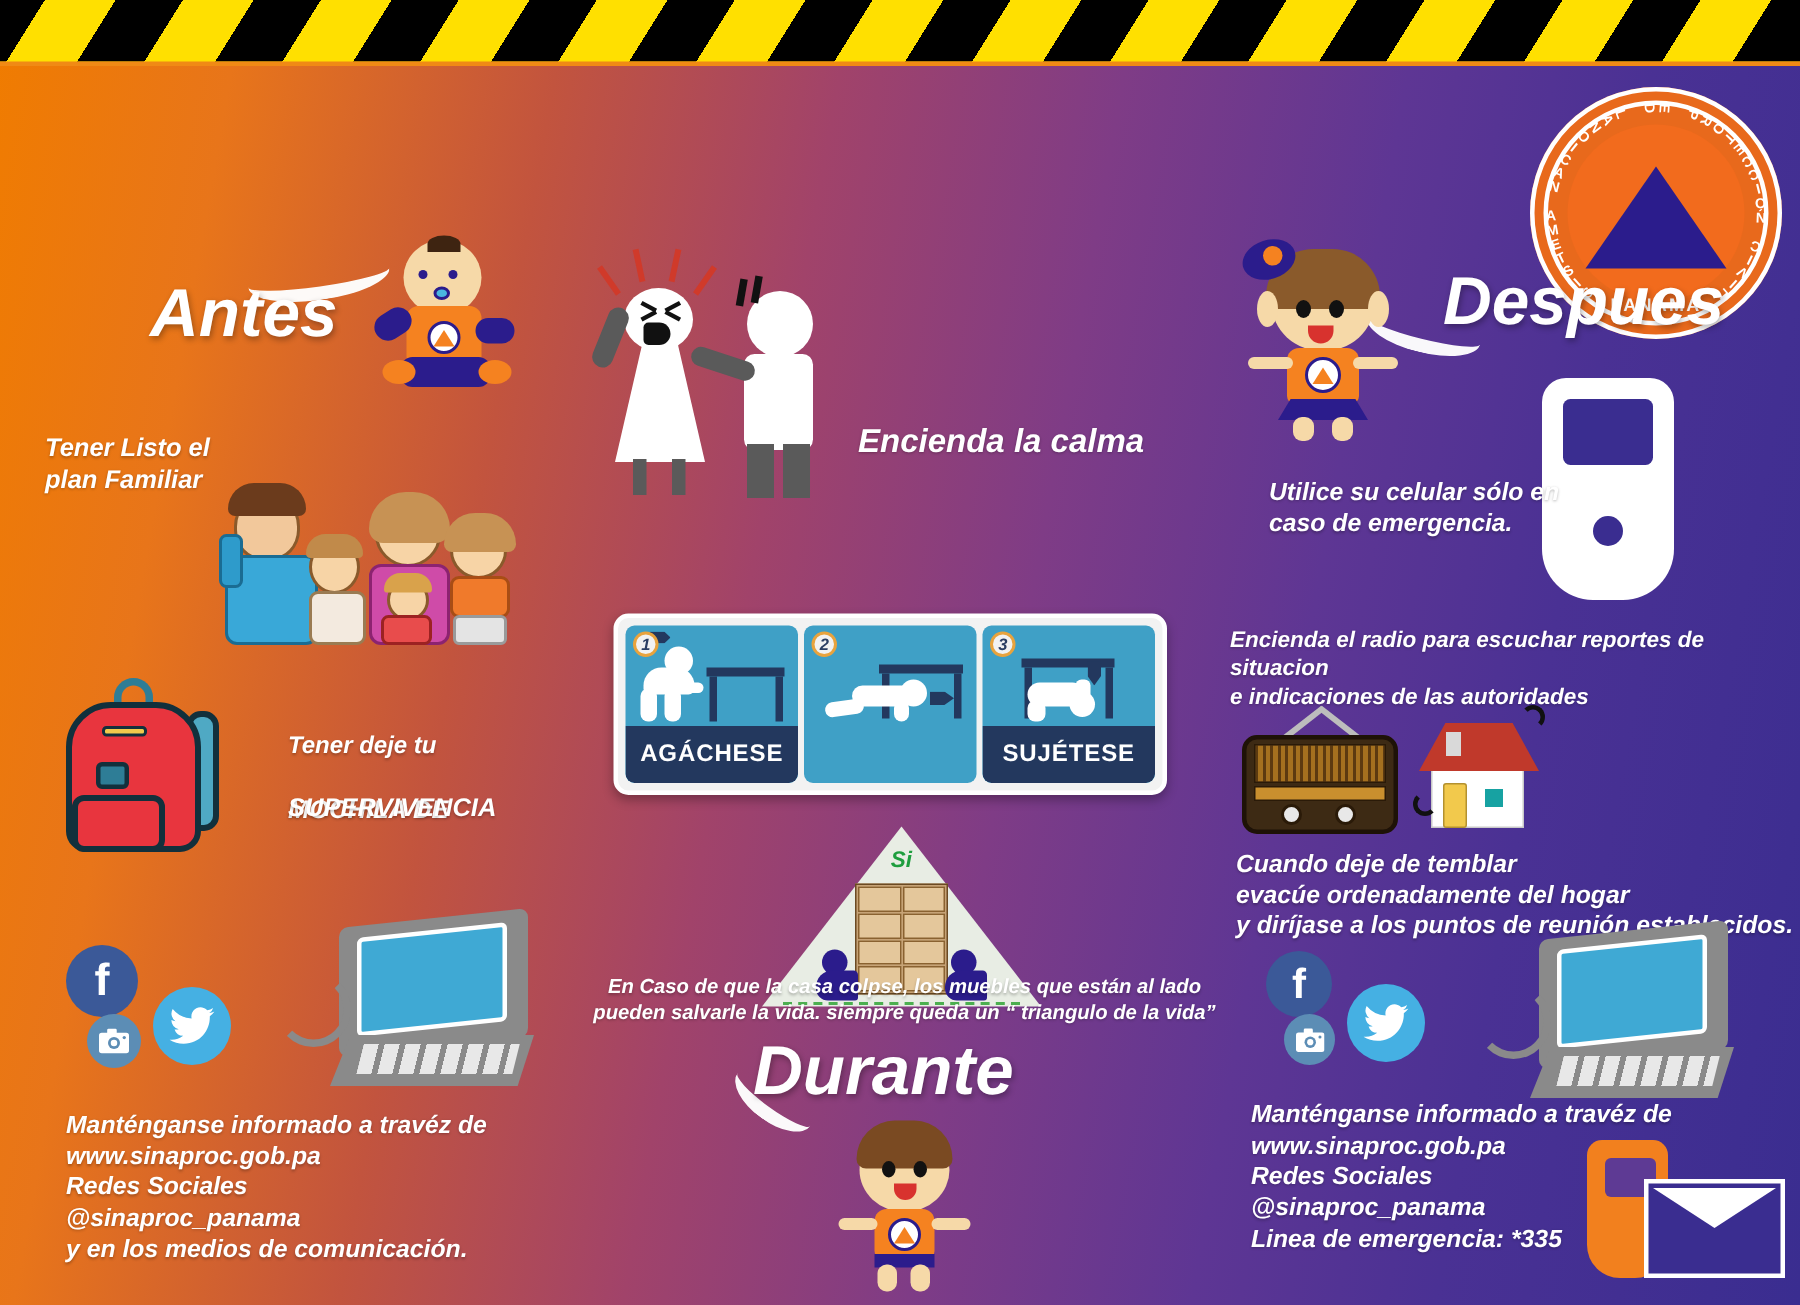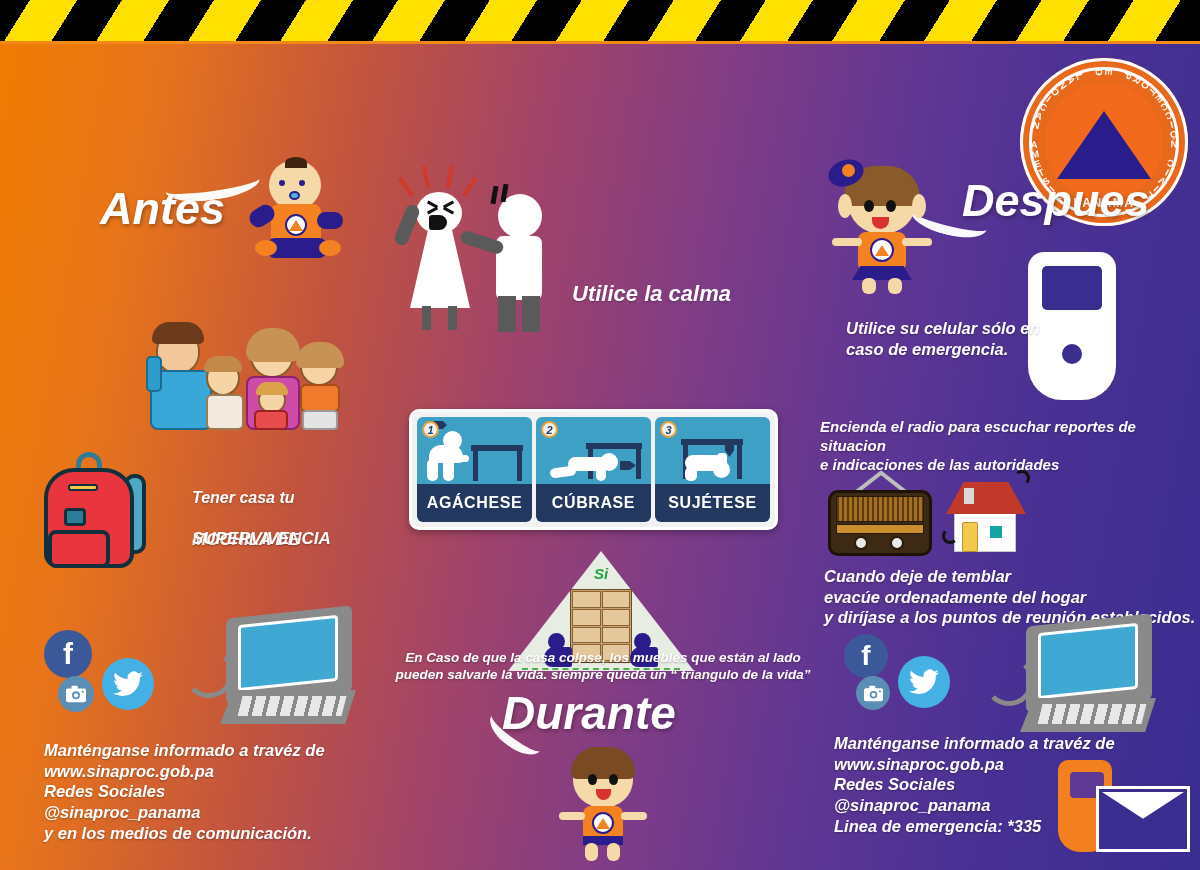--- a/index.html
+++ b/index.html
@@ -255,20 +255,22 @@
     <div class="m-emblem" style="left:42px; top:54px; width:22px; height:22px;">
         <i></i>
       </div>
     <div style="position:absolute;left:6px;top:47px;width:26px;height:18px;border-radius:10px;background:#2B1C8C;transform:rotate(-32deg);"></div>
     <div style="position:absolute;left:74px;top:52px;width:26px;height:17px;border-radius:10px;background:#2B1C8C;"></div>
     <div style="position:absolute;left:24px;top:78px;width:60px;height:20px;border-radius:8px;background:#2B1C8C;"></div>
     <div style="position:absolute;left:12px;top:80px;width:22px;height:16px;border-radius:50%;background:#F58220;"></div>
     <div style="position:absolute;left:76px;top:80px;width:22px;height:16px;border-radius:50%;background:#F58220;"></div>
   </div>
 
+  <div class="txt" style="left:30px; top:288px; font-size:17px;">Tener Listo el
+plan Familiar</div>
 
   <div class="fig-wrap" style="left:150px; top:320px; width:215px; height:110px;">
 
     <div style="position:absolute;left:6px;top:8px;width:44px;height:46px;border-radius:50% 50% 45% 45%;background:#F2C89B;border:2px solid #8A5A2B;"></div>
     <div style="position:absolute;left:2px;top:2px;width:52px;height:22px;border-radius:22px 22px 6px 6px;background:#6B3B1C;"></div>
     <div style="position:absolute;left:0px;top:50px;width:62px;height:60px;border-radius:8px;background:#39A8D8;border:2px solid #1A6C93;"></div>
     <div style="position:absolute;left:-4px;top:36px;width:16px;height:36px;border-radius:5px;background:#2E9BCB;border:2px solid #1A6C93;"></div>
 
     <div style="position:absolute;left:56px;top:40px;width:34px;height:36px;border-radius:50%;background:#F7D4A6;border:2px solid #8A5A2B;"></div>
     <div style="position:absolute;left:54px;top:36px;width:38px;height:16px;border-radius:18px 18px 4px 4px;background:#C18A4A;"></div>
@@ -290,21 +292,21 @@
 
   <div class="backpack" style="left:38px; top:452px; width:122px; height:118px;">
     <div style="position:absolute;left:38px;top:0;width:26px;height:22px;border:5px solid #2E7D96;border-bottom:none;border-radius:13px 13px 0 0;"></div>
     <div style="position:absolute;left:86px;top:22px;width:22px;height:80px;border-radius:10px;background:#4FA9C4;border:4px solid #12303C;"></div>
     <div style="position:absolute;left:6px;top:16px;width:90px;height:100px;border-radius:30px 30px 14px 14px;background:#E8353E;border:4px solid #12303C;"></div>
     <div style="position:absolute;left:30px;top:32px;width:30px;height:7px;border-radius:3px;background:#F2C94C;border:2px solid #12303C;"></div>
     <div style="position:absolute;left:26px;top:56px;width:22px;height:18px;border-radius:4px;background:#2E7D96;border:3px solid #12303C;"></div>
     <div style="position:absolute;left:10px;top:78px;width:62px;height:38px;border-radius:8px;background:#E8353E;border:4px solid #12303C;"></div>
   </div>
 
-  <div class="txt" style="left:192px; top:488px; font-size:16px;">Tener casa tu</div>
+  <div class="txt" style="left:192px; top:488px; font-size:16px;">Tener deje tu</div>
   <div class="txt" style="left:192px; top:529px; font-size:17px;">MOCHILA DE</div>
   <div class="txt" style="left:192px; top:528px; font-size:17px;">SUPERVIVENCIA</div>
 
   <div class="fig-wrap" style="left:400px; top:168px; width:170px; height:160px;">
 
     <div style="position:absolute;left:16px;top:24px;width:46px;height:42px;border-radius:50%;background:#fff;"></div>
     <div style="position:absolute;left:27px;top:35px;width:11px;height:3px;background:#111;transform:rotate(28deg);"></div>
     <div style="position:absolute;left:27px;top:41px;width:11px;height:3px;background:#111;transform:rotate(-28deg);"></div>
     <div style="position:absolute;left:43px;top:35px;width:11px;height:3px;background:#111;transform:rotate(-28deg);"></div>
     <div style="position:absolute;left:43px;top:41px;width:11px;height:3px;background:#111;transform:rotate(28deg);"></div>
@@ -320,21 +322,21 @@
 
     <div style="position:absolute;left:98px;top:26px;width:44px;height:44px;border-radius:50%;background:#fff;"></div>
     <div style="position:absolute;left:92px;top:18px;width:5px;height:18px;background:#111;transform:rotate(10deg);"></div>
     <div style="position:absolute;left:102px;top:16px;width:5px;height:18px;background:#111;transform:rotate(10deg);"></div>
     <div style="position:absolute;left:96px;top:68px;width:46px;height:64px;border-radius:7px;background:#fff;"></div>
     <div style="position:absolute;left:60px;top:68px;width:44px;height:13px;border-radius:7px;background:#5A5A5A;transform:rotate(18deg);"></div>
     <div style="position:absolute;left:98px;top:128px;width:18px;height:36px;background:#5A5A5A;"></div>
     <div style="position:absolute;left:122px;top:128px;width:18px;height:36px;background:#5A5A5A;"></div>
   </div>
 
-  <div class="txt" style="left:572px; top:280px; font-size:22px;">Utilice la calma</div>
+  <div class="txt" style="left:572px; top:280px; font-size:22px;">Encienda la calma</div>
 
   <div class="drop-panel">
 
     <div class="dp-cell">
       <div class="dp-num">1</div>
       <div class="dp-art">
         <div class="dp-table" style="left:54px;top:28px;width:52px;height:6px;"></div>
         <div class="dp-table" style="left:56px;top:34px;width:5px;height:30px;"></div>
         <div class="dp-table" style="left:100px;top:34px;width:5px;height:30px;"></div>
         <div style="position:absolute;left:26px;top:14px;width:19px;height:19px;border-radius:50%;background:#fff;"></div>
@@ -352,21 +354,20 @@
       <div class="dp-art">
         <div class="dp-table" style="left:50px;top:26px;width:56px;height:6px;"></div>
         <div class="dp-table" style="left:52px;top:32px;width:5px;height:30px;"></div>
         <div class="dp-table" style="left:100px;top:32px;width:5px;height:30px;"></div>
         <div style="position:absolute;left:64px;top:36px;width:18px;height:18px;border-radius:50%;background:#fff;"></div>
         <div style="position:absolute;left:32px;top:40px;width:40px;height:14px;border-radius:7px;background:#fff;"></div>
         <div style="position:absolute;left:14px;top:50px;width:26px;height:10px;border-radius:5px;background:#fff;transform:rotate(-8deg);"></div>
         <div style="position:absolute;left:60px;top:50px;width:10px;height:14px;border-radius:5px;background:#fff;"></div>
         <div style="position:absolute;left:84px;top:44px;width:16px;height:9px;background:#23385E;clip-path:polygon(0 0,60% 0,100% 50%,60% 100%,0 100%);"></div>
       </div>
-      <div class="dp-label">CÚBRASE</div>
     </div>
 
     <div class="dp-cell">
       <div class="dp-num">3</div>
       <div class="dp-art">
         <div class="dp-table" style="left:26px;top:22px;width:62px;height:6px;"></div>
         <div class="dp-table" style="left:28px;top:28px;width:5px;height:34px;"></div>
         <div class="dp-table" style="left:82px;top:28px;width:5px;height:34px;"></div>
         <div style="position:absolute;left:58px;top:44px;width:17px;height:17px;border-radius:50%;background:#fff;"></div>
         <div style="position:absolute;left:30px;top:38px;width:38px;height:16px;border-radius:9px;background:#fff;"></div>

